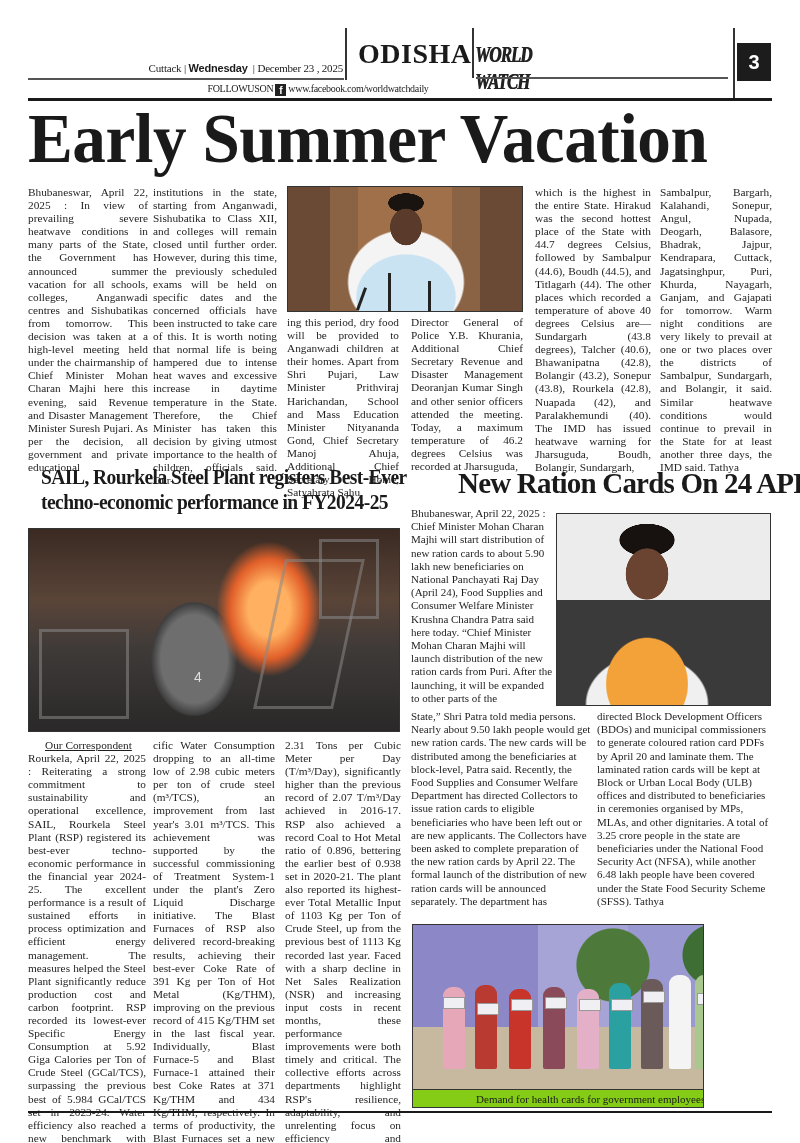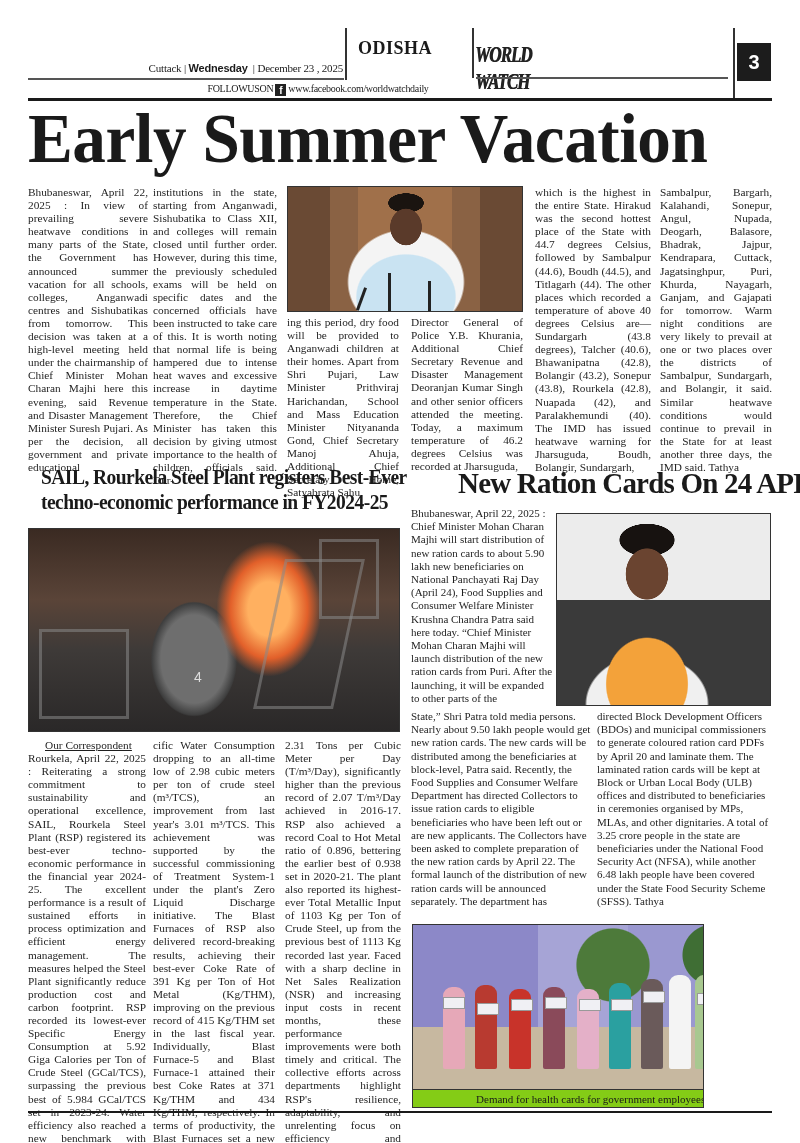--- a/index.html
+++ b/index.html
@@ -4,21 +4,21 @@
 <style>
   * { box-sizing: border-box; margin: 0; padding: 0; }
   html, body { width: 800px; height: 1143px; background: #ffffff; overflow: hidden; }
   body { position: relative; font-family: "Liberation Serif", "DejaVu Serif", serif; color: #1a1a1a; }
 
   
   .mast-left { position: absolute; left: 28px; top: 62px; width: 315px; text-align: right; font-size: 11px; font-family: "Liberation Serif", serif; letter-spacing: -0.2px; }
   .mast-left .day { font-family: "Liberation Sans", sans-serif; font-weight: bold; font-size: 11px; }
   .mast-rule-left { position: absolute; left: 28px; top: 78px; width: 316px; height: 2px; background: #555; }
   .mast-vline1 { position: absolute; left: 345px; top: 28px; width: 1.5px; height: 52px; background: #333; }
-  .mast-section { position: absolute; left: 358px; top: 38px; font-size: 18px; font-weight: bold; font-family: "Liberation Serif", serif; letter-spacing: 0.5px; }
+  .mast-section { position: absolute; left: 358px; top: 38px; font-size: 28px; font-weight: bold; font-family: "Liberation Serif", serif; letter-spacing: 0.5px; }
   .mast-vline2 { position: absolute; left: 472px; top: 28px; width: 1.5px; height: 50px; background: #333; }
   .brand { position: absolute; left: 475px; top: 42px; width: 90px; height: 34px; font-family: "Liberation Serif", serif; font-weight: bold; font-style: italic; font-size: 17px; color: #222; letter-spacing: -1px; transform: scaleY(1.35); transform-origin: left top; text-shadow: 0.6px 0 #222; }
   .mast-rule-right { position: absolute; left: 476px; top: 77px; width: 252px; height: 2px; background: #555; }
   .mast-vline3 { position: absolute; left: 733px; top: 28px; width: 1.5px; height: 70px; background: #333; }
   .page-num { position: absolute; left: 737px; top: 43px; width: 34px; height: 38px; background: #1c1c1c; color: #fff; font-family: "Liberation Sans", sans-serif; font-weight: bold; font-size: 20px; text-align: center; line-height: 38px; }
   .follow { position: absolute; left: 0; width: 636px; top: 83px; text-align: center; font-size: 10px; font-family: "Liberation Serif", serif; letter-spacing: -0.3px; }
   .follow .fb { display: inline-block; width: 11px; height: 12px; background: #222; color: #fff; font-family: "Liberation Sans", sans-serif; font-weight: bold; font-size: 10px; line-height: 13px; text-align: center; vertical-align: -2px; margin: 0 2px; }
   .top-rule { position: absolute; left: 28px; top: 98px; width: 744px; height: 2.5px; background: #1a1a1a; }
 
   

